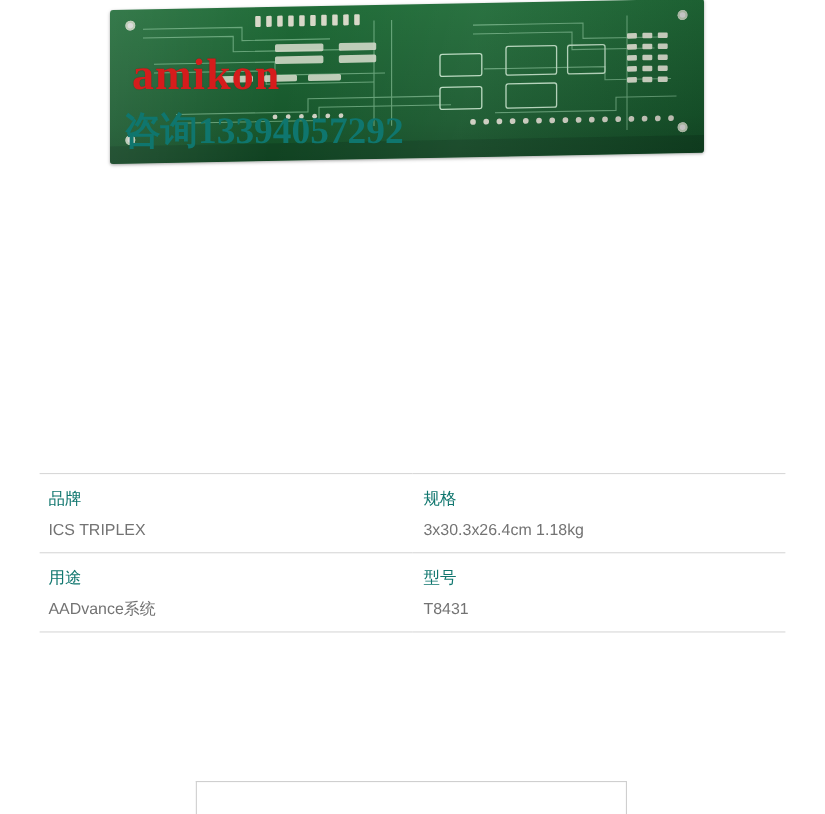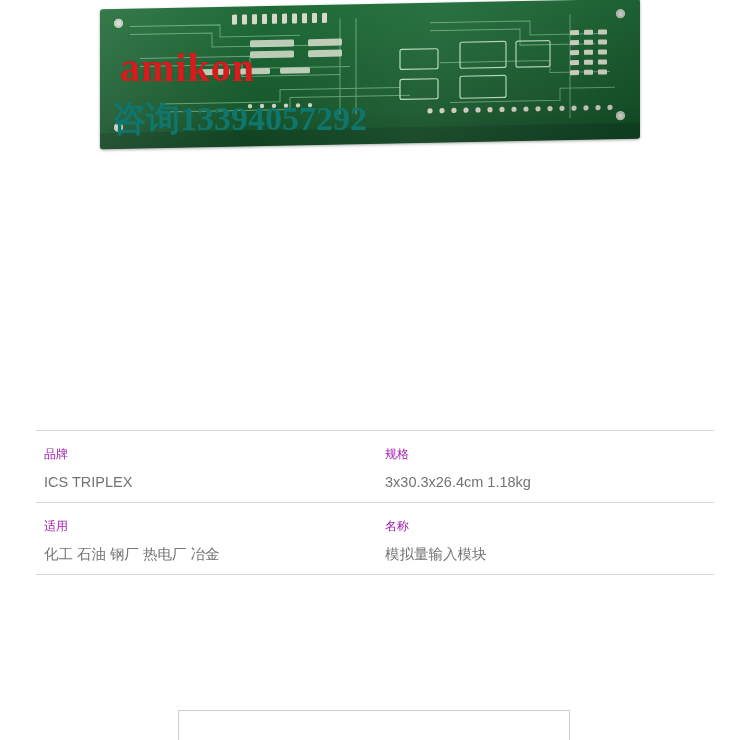--- a/index.html
+++ b/index.html
@@ -96,22 +96,22 @@
     padding: 0;
     vertical-align: top;
     width: 50%;
   }
   .cell-inner {
     padding: 13px 10px 10px 10px;
     min-height: 50px;
     box-sizing: border-box;
   }
   .cell-label {
-    font-size: 12px;
-    color: #a21caf;
+    font-size: 15px;
+    color: #0f766e;
     line-height: 20px;
     margin-bottom: 9px;
     white-space: nowrap;
   }
   .cell-value {
     font-size: 14.5px;
     color: #737373;
     line-height: 19px;
     white-space: nowrap;
   }
@@ -256,27 +256,27 @@
       <td class="col-right">
         <div class="cell-inner">
           <div class="cell-label">规格</div>
           <div class="cell-value">3x30.3x26.4cm 1.18kg</div>
         </div>
       </td>
     </tr>
     <tr>
       <td class="col-left">
         <div class="cell-inner">
-          <div class="cell-label">适用</div>
-          <div class="cell-value">化工  石油  钢厂  热电厂  冶金</div>
+          <div class="cell-label">用途</div>
+          <div class="cell-value">AADvance系统</div>
         </div>
       </td>
       <td class="col-right">
         <div class="cell-inner">
-          <div class="cell-label">名称</div>
-          <div class="cell-value">模拟量输入模块</div>
+          <div class="cell-label">型号</div>
+          <div class="cell-value">T8431</div>
         </div>
       </td>
     </tr>
   </tbody>
 </table>
 
 <div class="bottom-box"></div>
 
 </body></html>

